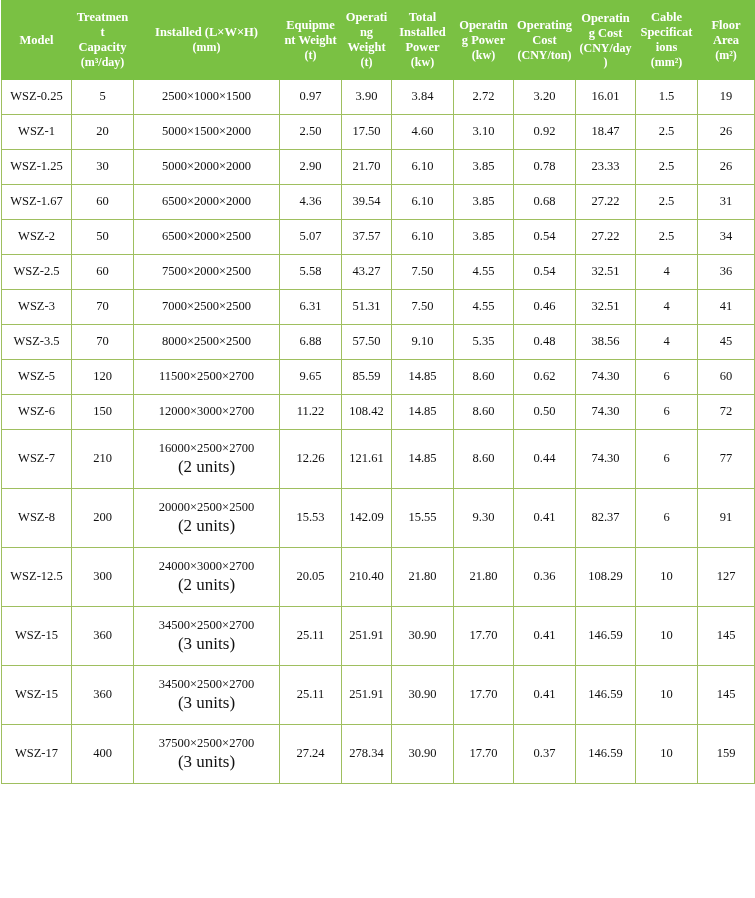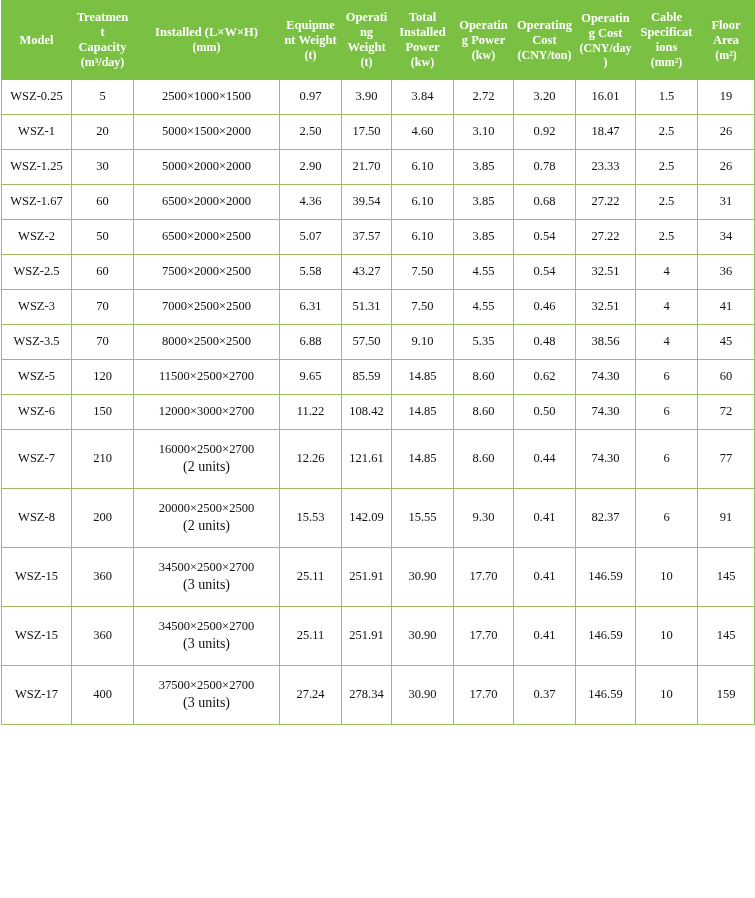--- a/index.html
+++ b/index.html
@@ -58,21 +58,21 @@
   }
   table.spec tbody tr.tall td {
     height: 54px;
   }
   td.model {
     text-align: left;
     padding-left: 10px;
   }
   td.dims .sub {
     display: block;
-    font-size: 14px;
+    font-size: 17px;
   }
   
   col.c0 { width: 70px; }
   col.c1 { width: 62px; }
   col.c2 { width: 146px; }
   col.c3 { width: 62px; }
   col.c4 { width: 50px; }
   col.c5 { width: 62px; }
   col.c6 { width: 60px; }
   col.c7 { width: 62px; }
@@ -297,20 +297,33 @@
           <td>15.53</td>
           <td>142.09</td>
           <td>15.55</td>
           <td>9.30</td>
           <td>0.41</td>
           <td>82.37</td>
           <td>6</td>
           <td>91</td>
         </tr>
         <tr class="tall">
+          <td class="model">WSZ-12.5</td>
+          <td>300</td>
+          <td class="dims"><span>24000×3000×2700</span><span class="sub">(2 units)</span></td>
+          <td>20.05</td>
+          <td>210.40</td>
+          <td>21.80</td>
+          <td>21.80</td>
+          <td>0.36</td>
+          <td>108.29</td>
+          <td>10</td>
+          <td>127</td>
+        </tr>
+        <tr class="tall">
           <td class="model">WSZ-15</td>
           <td>360</td>
           <td class="dims"><span>34500×2500×2700</span><span class="sub">(3 units)</span></td>
           <td>25.11</td>
           <td>251.91</td>
           <td>30.90</td>
           <td>17.70</td>
           <td>0.41</td>
           <td>146.59</td>
           <td>10</td>

